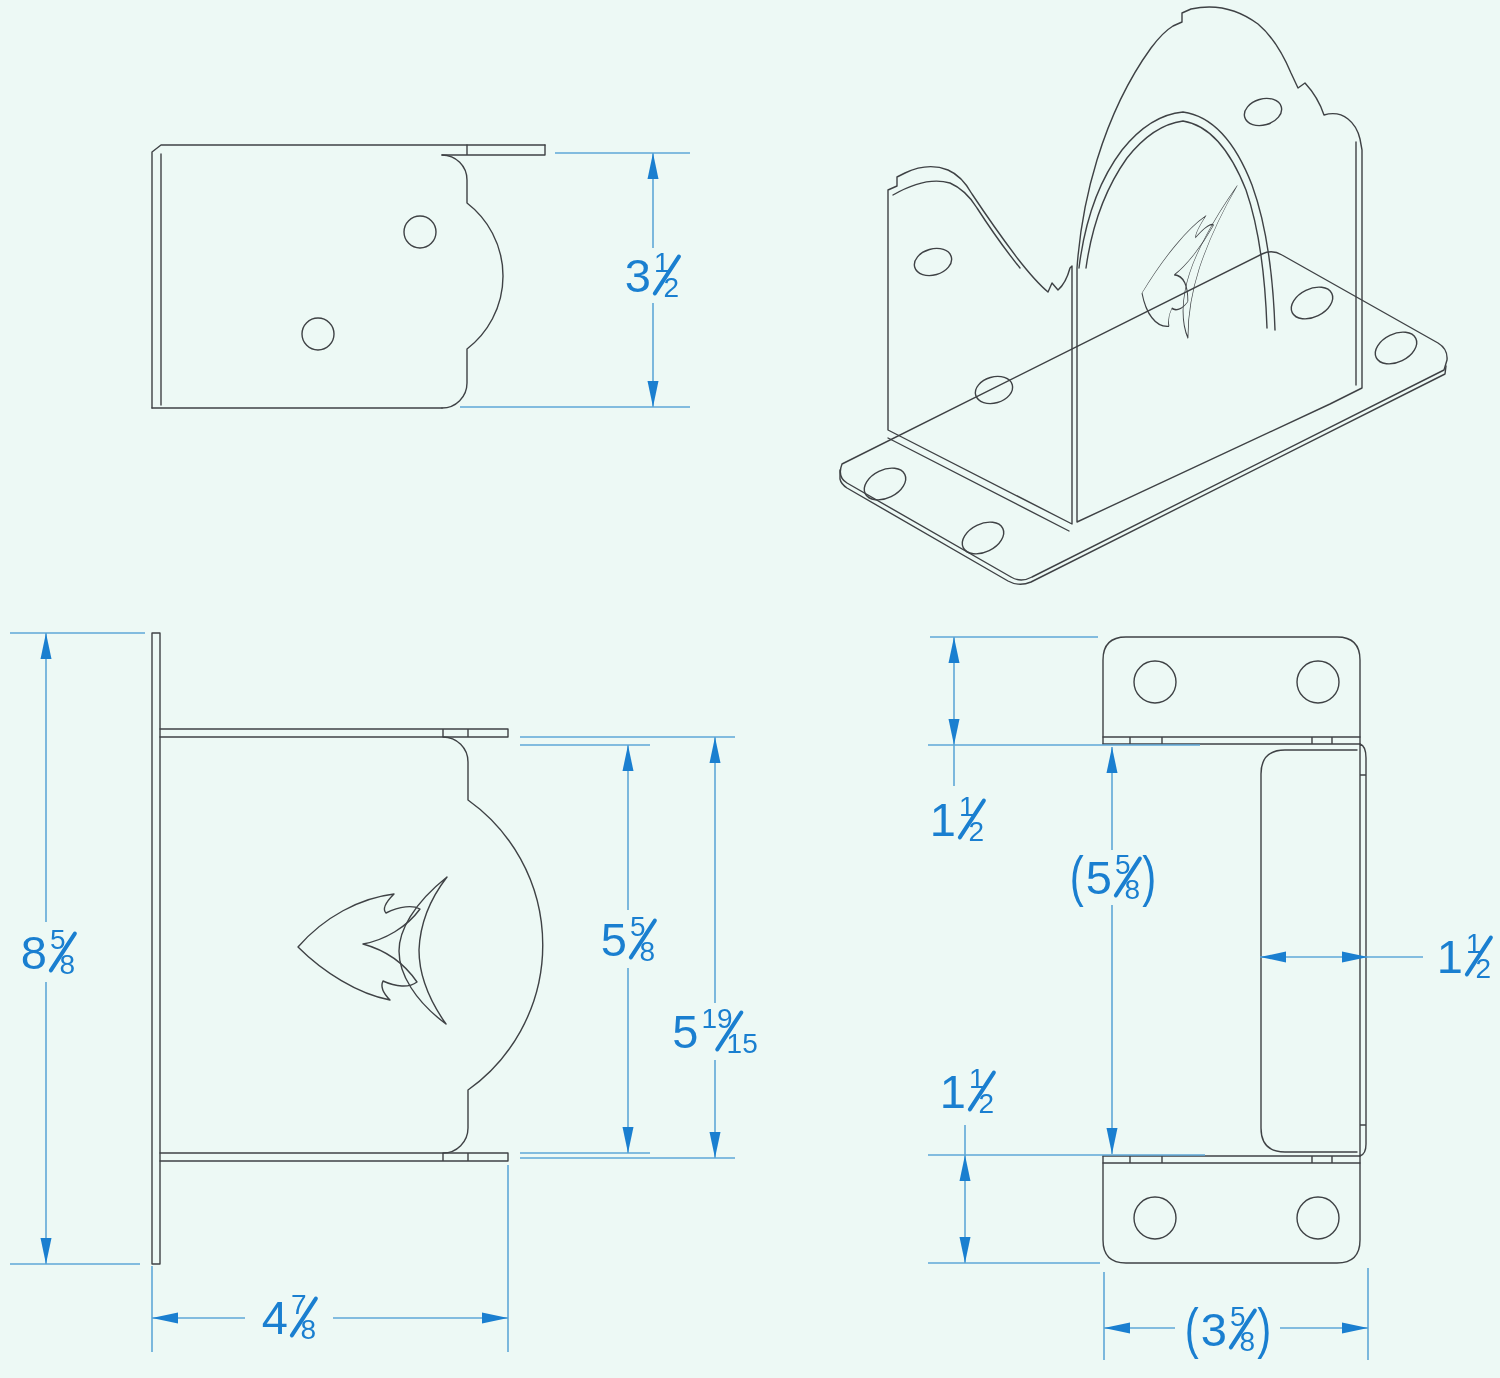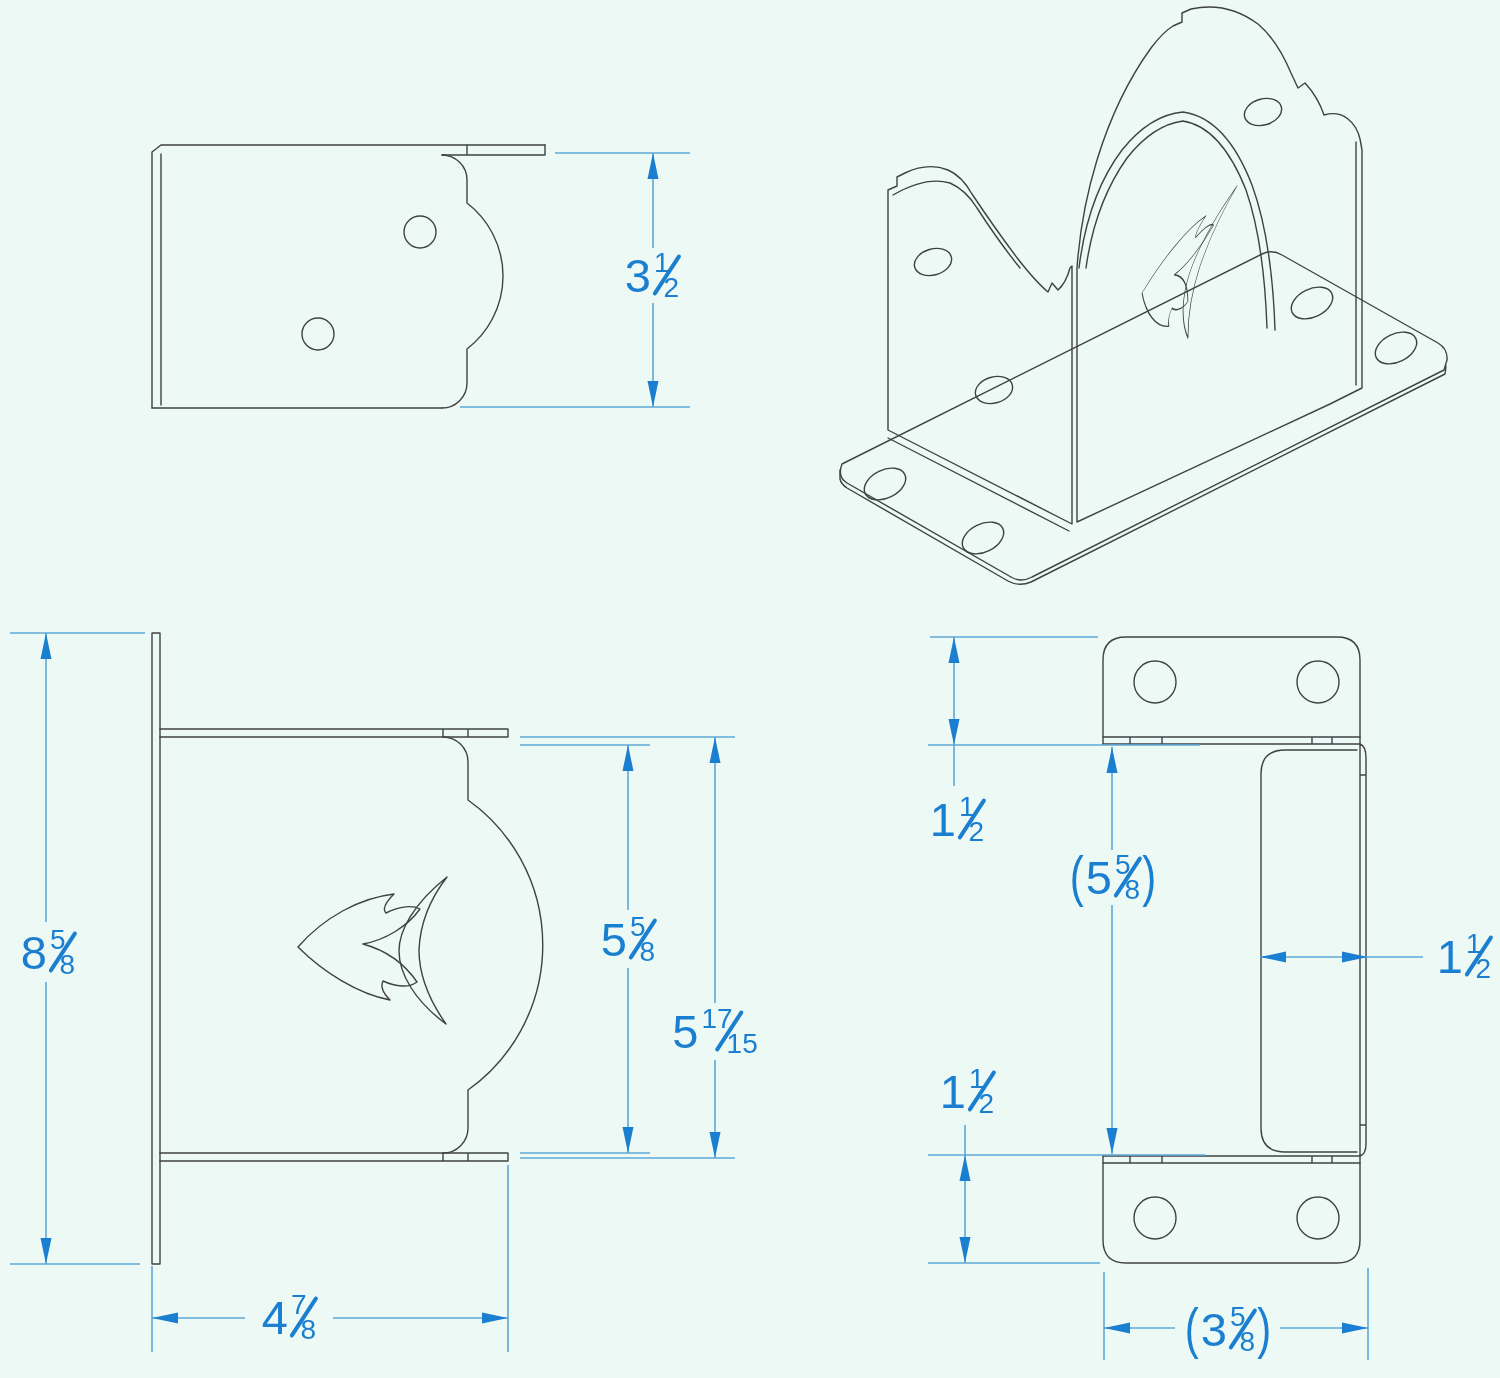--- a/index.html
+++ b/index.html
@@ -187,21 +187,21 @@
       <span class="fr">
         <span class="n">5</span>
         <span class="slash"></span>
         <span class="d">8</span>
       </span>
 </div>
 
 <div class="dim-label" style="left:715px;top:1031px">
   <span class="w">5</span>
       <span class="fr">
-        <span class="n">17</span>
+        <span class="n">19</span>
         <span class="slash"></span>
         <span class="d">15</span>
       </span>
 </div>
 
 <div class="dim-label" style="left:289px;top:1317px">
   <span class="w">4</span>
       <span class="fr">
         <span class="n">7</span>
         <span class="slash"></span>

